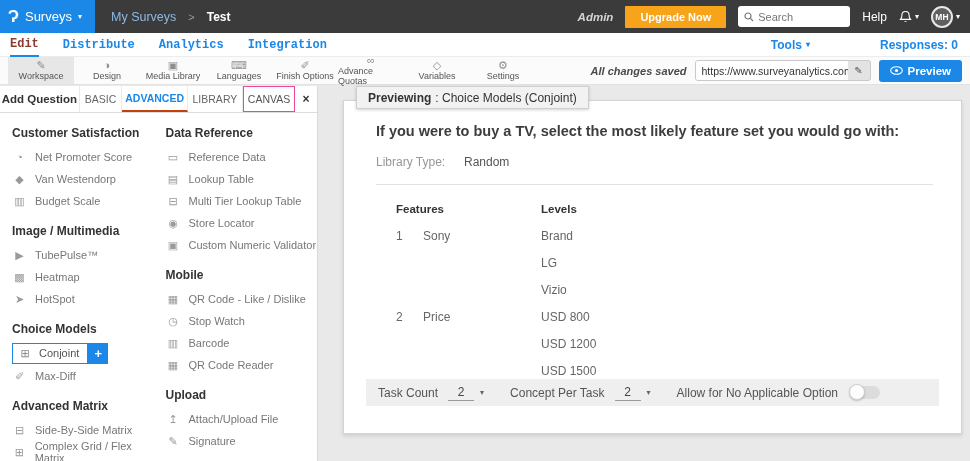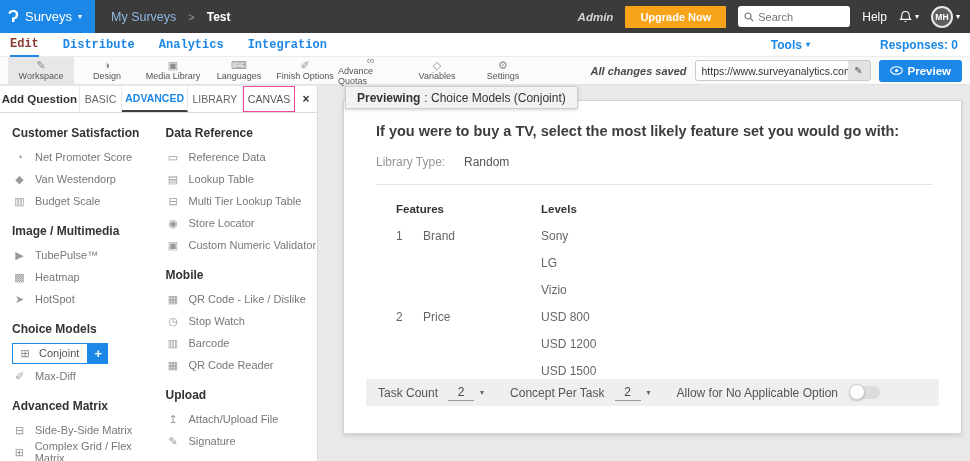--- a/index.html
+++ b/index.html
@@ -65,42 +65,42 @@
   .main { position:absolute; top:86px; left:0; right:0; bottom:0; background:#e9e9e9; }
 
   
   .panel { position:absolute; left:0; top:0; bottom:0; width:318px; background:#fff;
     border-right:1px solid #d9d9d9; }
   .panel-tabs { height:27px; display:flex; border-bottom:1px solid #ddd; }
   .ptab { display:flex; align-items:center; justify-content:center; font-size:10.5px;
     color:#666; border-right:1px solid #eaeaea; cursor:pointer; height:100%; }
   .ptab.addq { width:84px; font-size:11.5px; font-weight:bold; color:#333; }
   .ptab.basic { width:45px; }
-  .ptab.adv { width:69px; color:#1b87e6; font-weight:bold; border-bottom:2px solid #404040; }
+  .ptab.adv { width:69px; color:#1b87e6; font-weight:bold; border-bottom:2px solid #c2410c; }
   .ptab.lib { width:58px; }
   .ptab.canvas { width:55px; border:1px solid #ec4899; color:#555; }
   .ptab.close { width:23px; border-right:none; color:#333; font-size:12px; font-weight:bold; }
   .panel-cols { display:flex; padding:11px 0 0 12px; }
   .pcol { width:150px; }
   .pcol + .pcol { margin-left:4px; width:152px; }
   .psec { margin-bottom:12px; }
   .psec h3 { font-size:12px; color:#333; margin:2px 0 6px; }
   .pitem { display:flex; align-items:center; gap:8px; height:22px; cursor:pointer; }
   .pitem .pico { width:15px; text-align:center; font-size:11px; color:#9a9a9a; }
   .pitem .plabel { font-size:11px; color:#777; }
   .pitem-sel { display:flex; align-items:center; height:22px; margin:1px 0; }
   .sel-box { display:flex; align-items:center; gap:7px; border:1px solid #1b87e6;
     background:#fff; height:21px; padding:0 8px 0 5px; cursor:pointer; }
   .sel-box .pico { width:14px; text-align:center; font-size:11px; color:#8a8a8a; }
   .sel-box .plabel { font-size:11px; color:#555; }
   .addbtn { width:20px; height:21px; background:#1b87e6; color:#fff; font-size:13px;
     font-weight:bold; display:flex; align-items:center; justify-content:center; cursor:pointer; }
 
   
-  .badge { position:absolute; left:345px; top:0px; height:23px; background:#f2f2f2;
+  .badge { position:absolute; left:356px; top:0px; height:23px; background:#f2f2f2;
     border:1px solid #cfcfcf; box-shadow:0 1px 3px rgba(0,0,0,.18); padding:0 11px;
     display:flex; align-items:center; font-size:12px; color:#333; z-index:5; }
   .badge b { margin-right:4px; }
   .card { position:absolute; left:343px; top:14px; width:619px; height:334px;
     background:#fff; border:1px solid #d4d4d4; box-shadow:0 2px 4px rgba(0,0,0,.12); }
   .question { margin:22px 30px 0 32px; font-size:14.5px; font-weight:bold; color:#3d3d3d; }
   .design-row { margin:16px 32px 0; display:flex; font-size:12px; }
   .design-row .dlabel { color:#979797; width:88px; }
   .design-row .dvalue { color:#555; }
   .divider { margin:15px 28px 0 32px; border-top:1px solid #e2e2e2; }
@@ -369,22 +369,22 @@
     <div class="design-row">
       <span class="dlabel">Library Type:</span>
       <span class="dvalue">Random</span>
     </div>
     <div class="divider"></div>
     <div class="ctable">
       <div class="cell hdr hdr-features">Features</div>
       <div class="cell hdr">Levels</div>
 
       <div class="cell">1</div>
+      <div class="cell">Sony</div>
       <div class="cell">Brand</div>
-      <div class="cell">Sony</div>
       <div class="cell"></div>
       <div class="cell"></div>
       <div class="cell">LG</div>
       <div class="cell"></div>
       <div class="cell"></div>
       <div class="cell">Vizio</div>
 
       <div class="cell">2</div>
       <div class="cell">Price</div>
       <div class="cell">USD 800</div>

